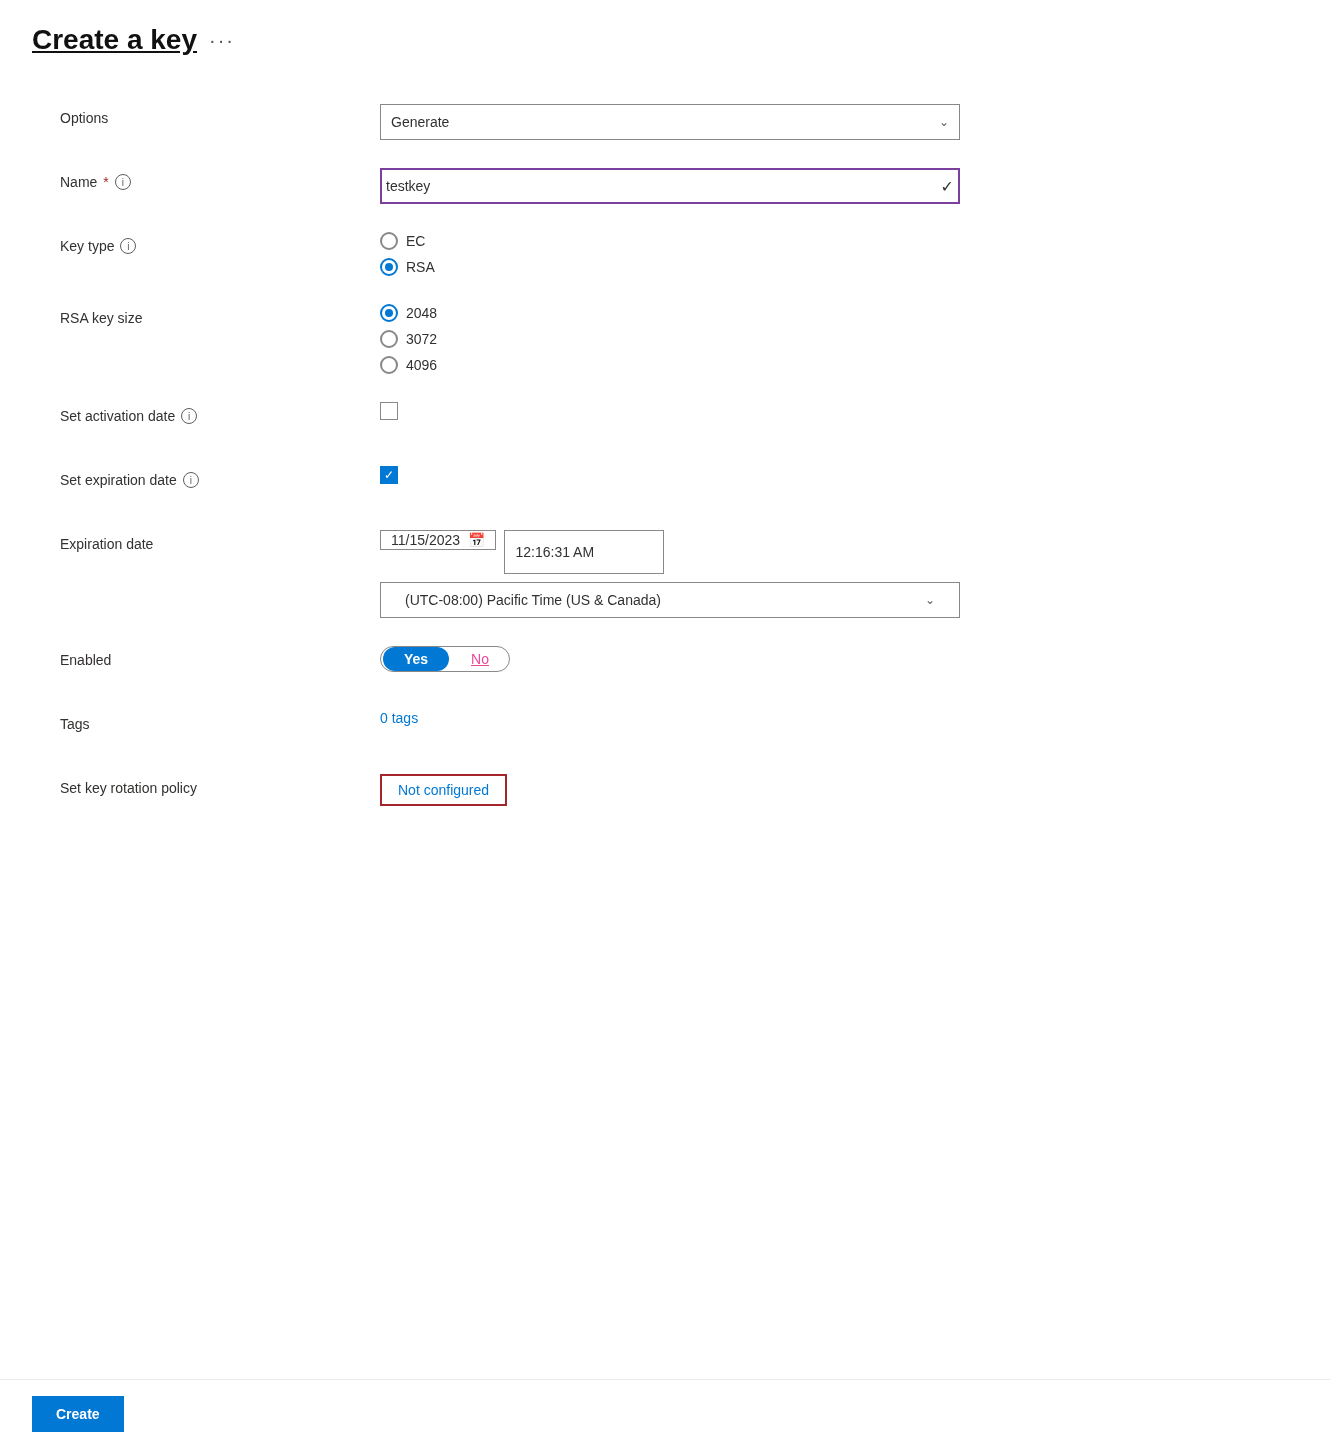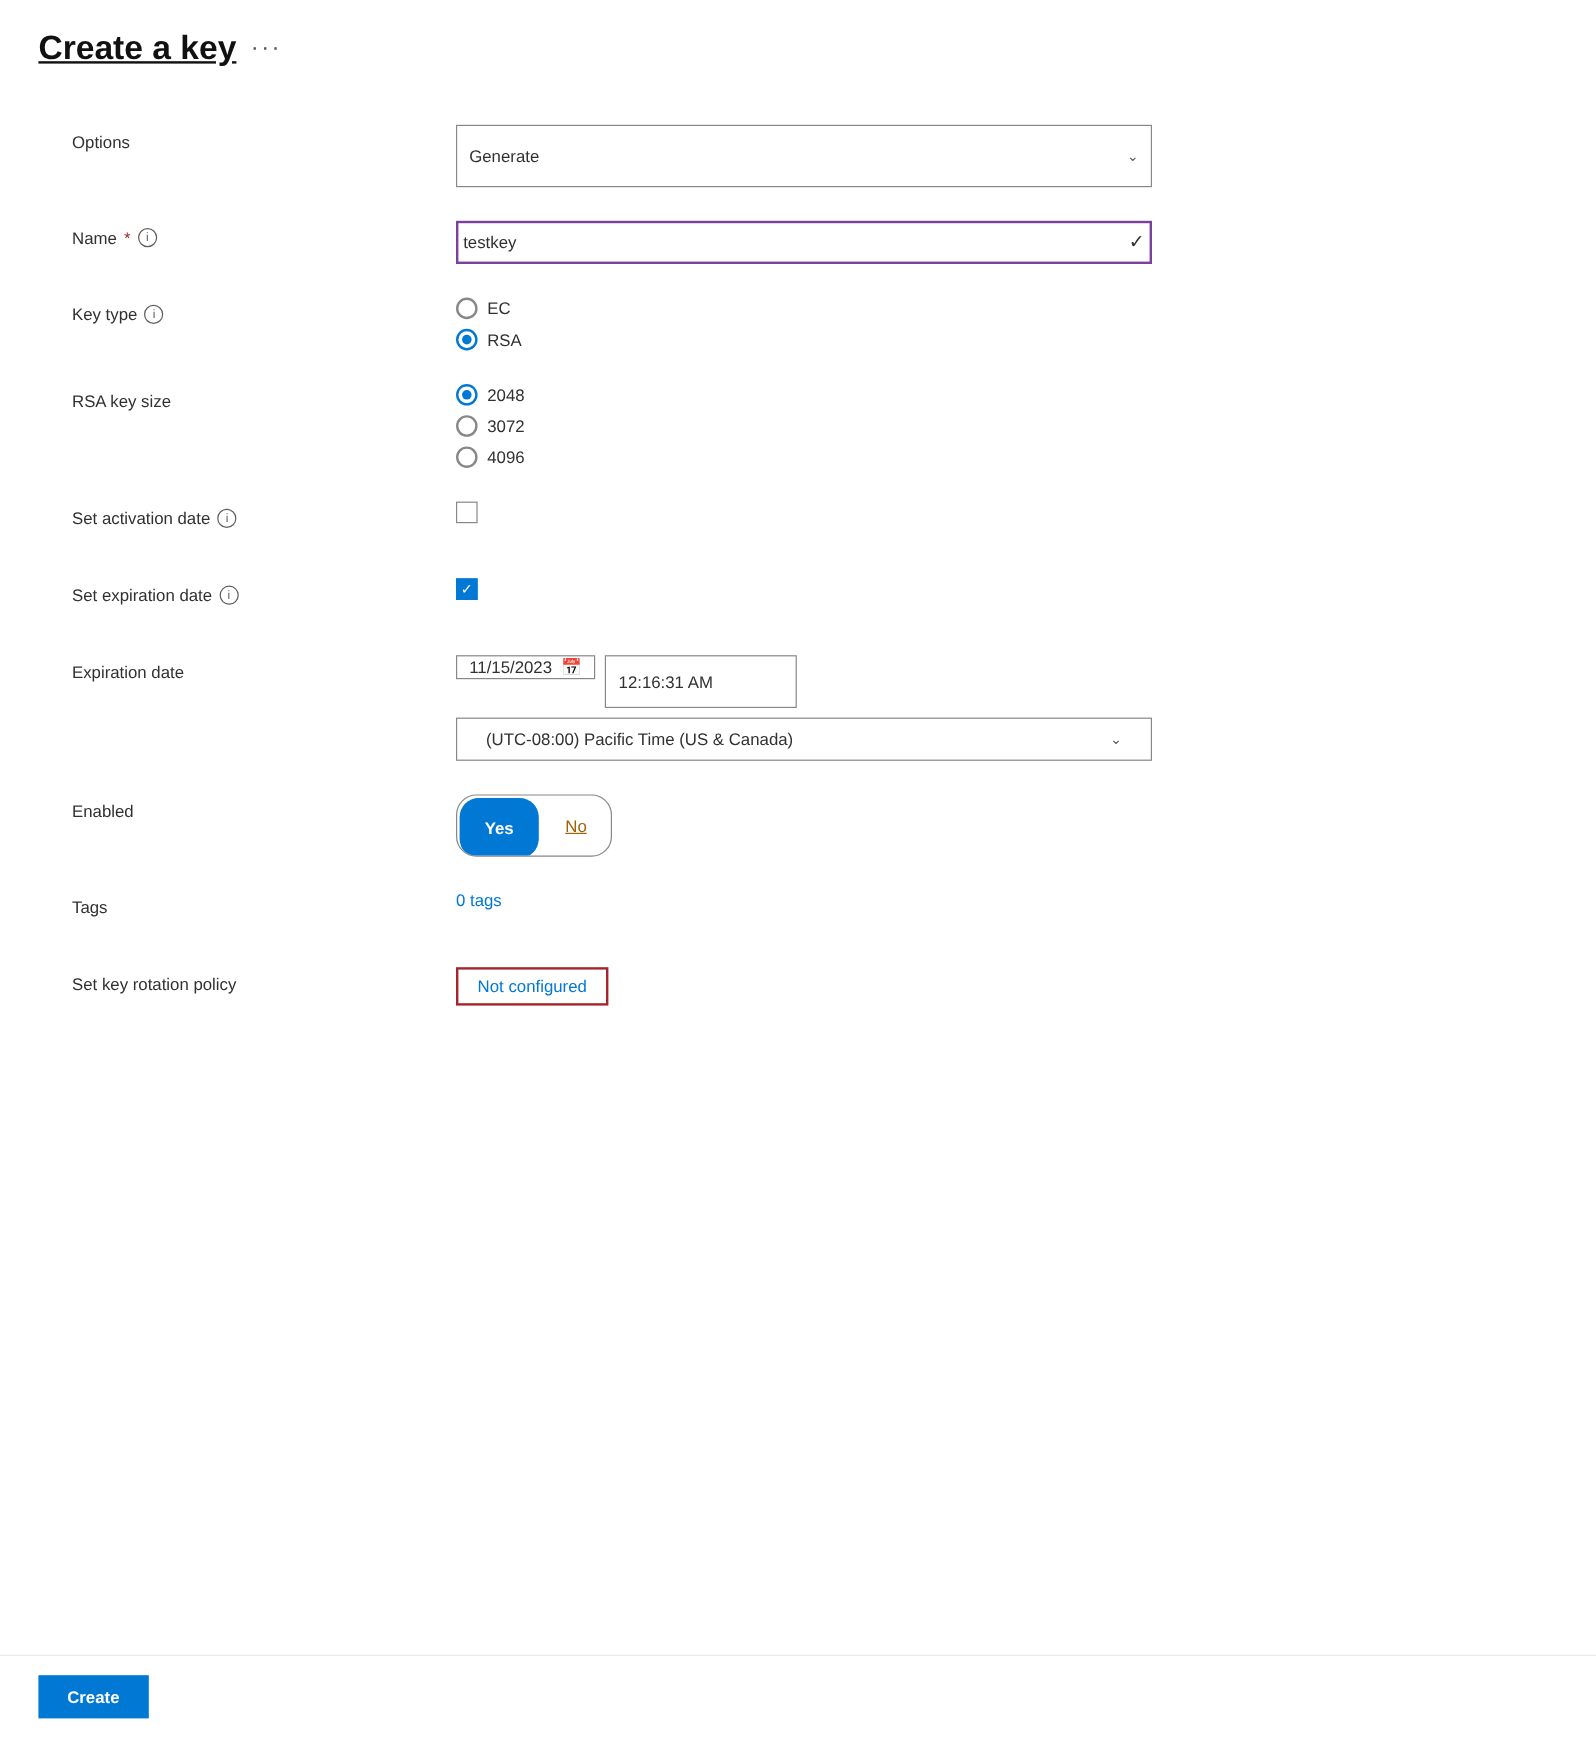--- a/index.html
+++ b/index.html
@@ -83,21 +83,21 @@
     }
 
     .form-control {
       flex: 1;
       max-width: 580px;
     }
 
     .select-box {
       width: 100%;
       max-width: 580px;
-      height: 52px;
+      height: 36px;
       border: 1px solid #8a8886;
       background: #fff;
       display: flex;
       align-items: center;
       justify-content: space-between;
       padding: 0 10px;
       cursor: pointer;
       font-size: 14px;
       color: #323130;
     }
@@ -246,23 +246,23 @@
     }
 
     .toggle-container {
       display: flex;
       align-items: center;
       gap: 0;
     }
 
     .toggle-pill {
       display: flex;
-      align-items: flex-start;
+      align-items: center;
       width: 130px;
-      height: 52px;
+      height: 26px;
       border-radius: 17px;
       border: 1px solid #8a8886;
       background: #fff;
       cursor: pointer;
       position: relative;
       overflow: hidden;
     }
 
     .toggle-yes {
       flex: 1;
@@ -279,21 +279,21 @@
       margin: 2px;
       padding: 0 16px;
     }
 
     .toggle-no {
       flex: 1;
       height: 100%;
       display: flex;
       align-items: center;
       justify-content: center;
-      color: #a16207;
+      color: #ec4899;
       font-size: 14px;
       padding: 0 12px;
       text-decoration: underline;
     }
 
     .tags-link {
       color: #0078d4;
       font-size: 14px;
       cursor: pointer;
       text-decoration: none;

